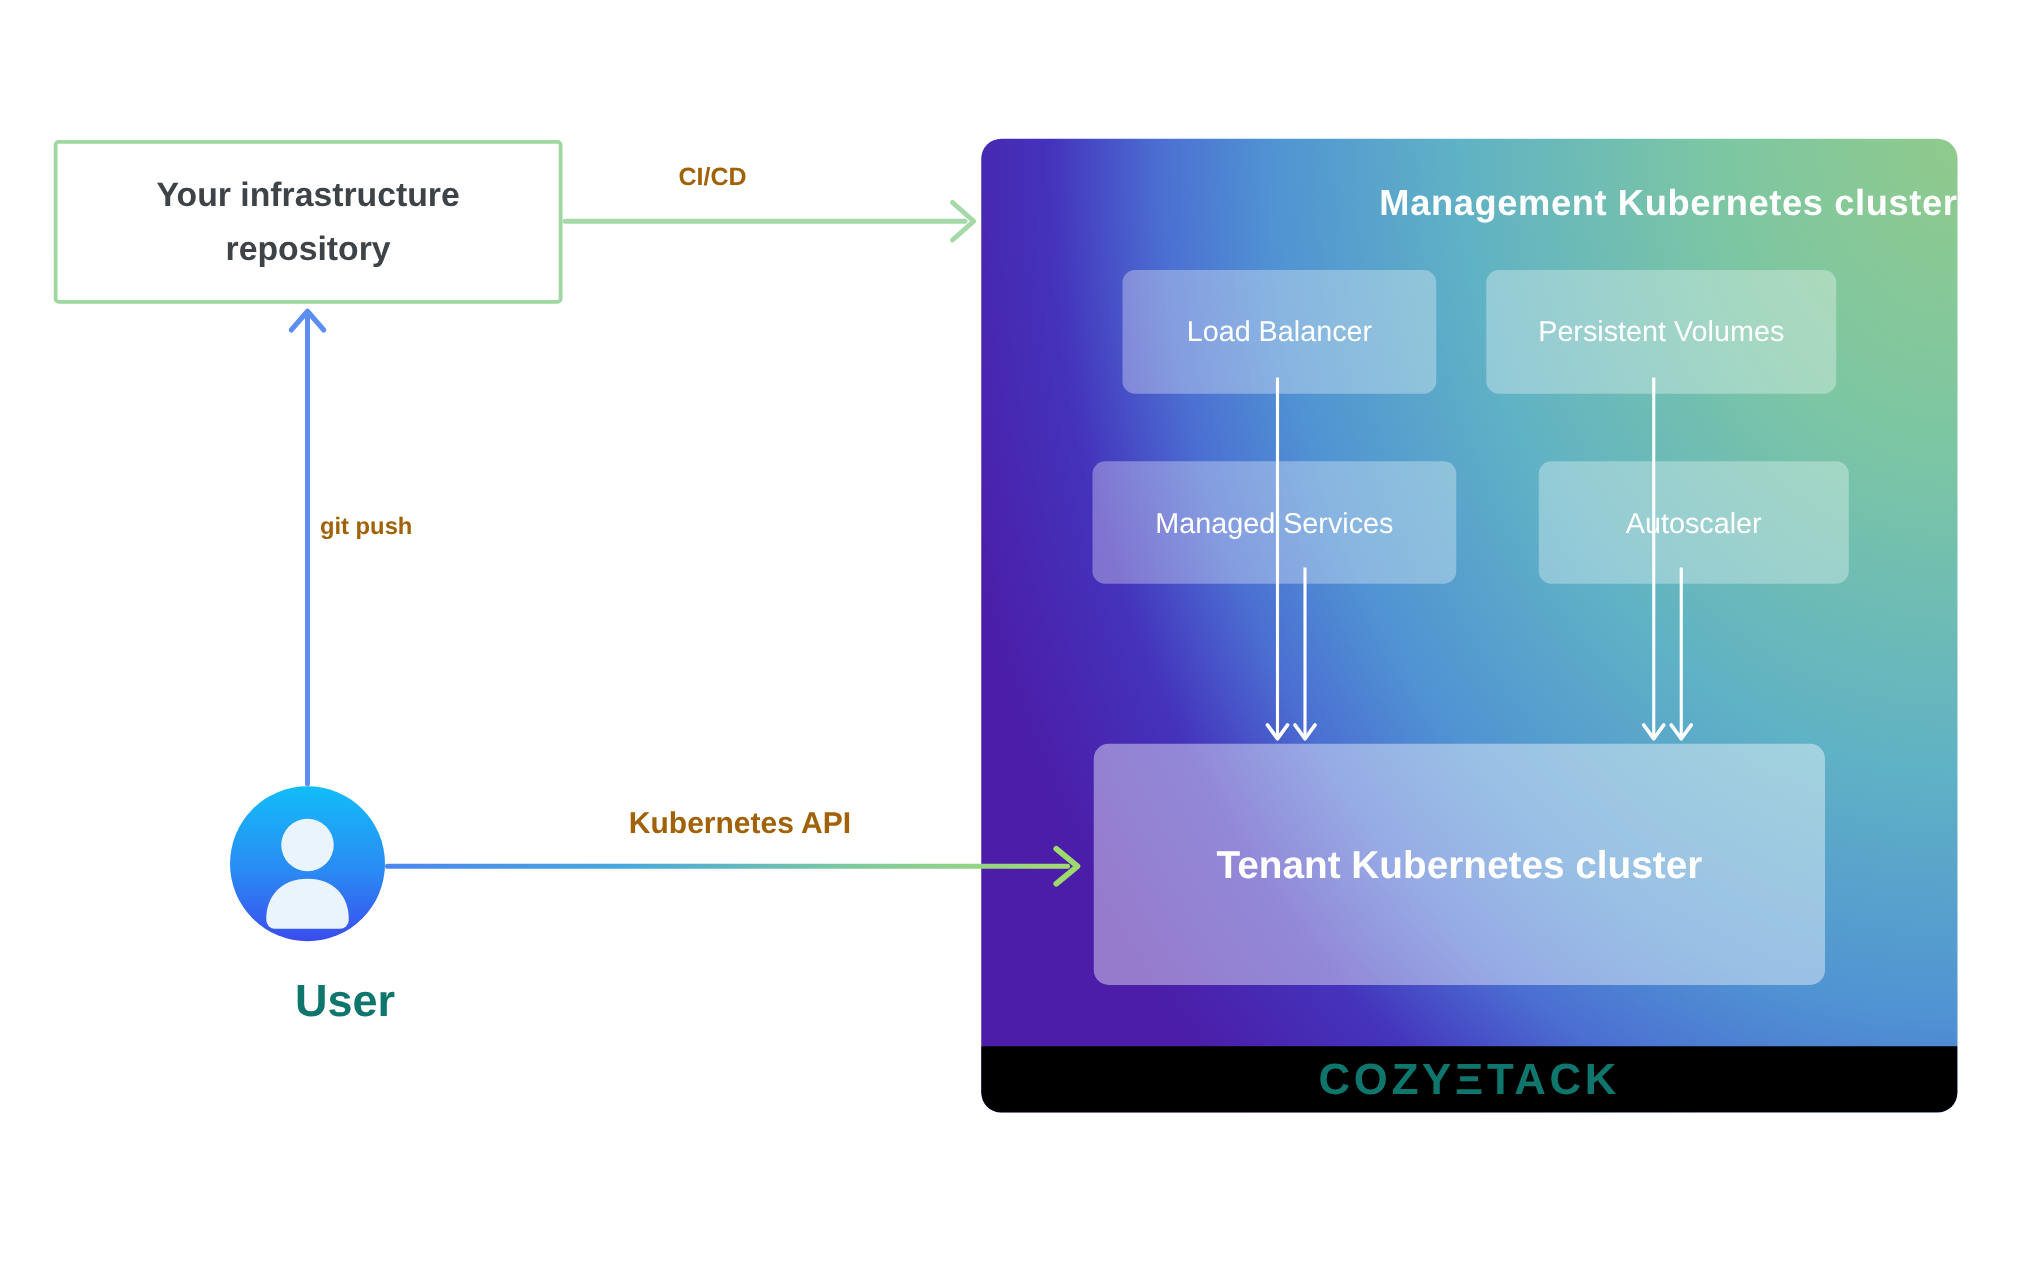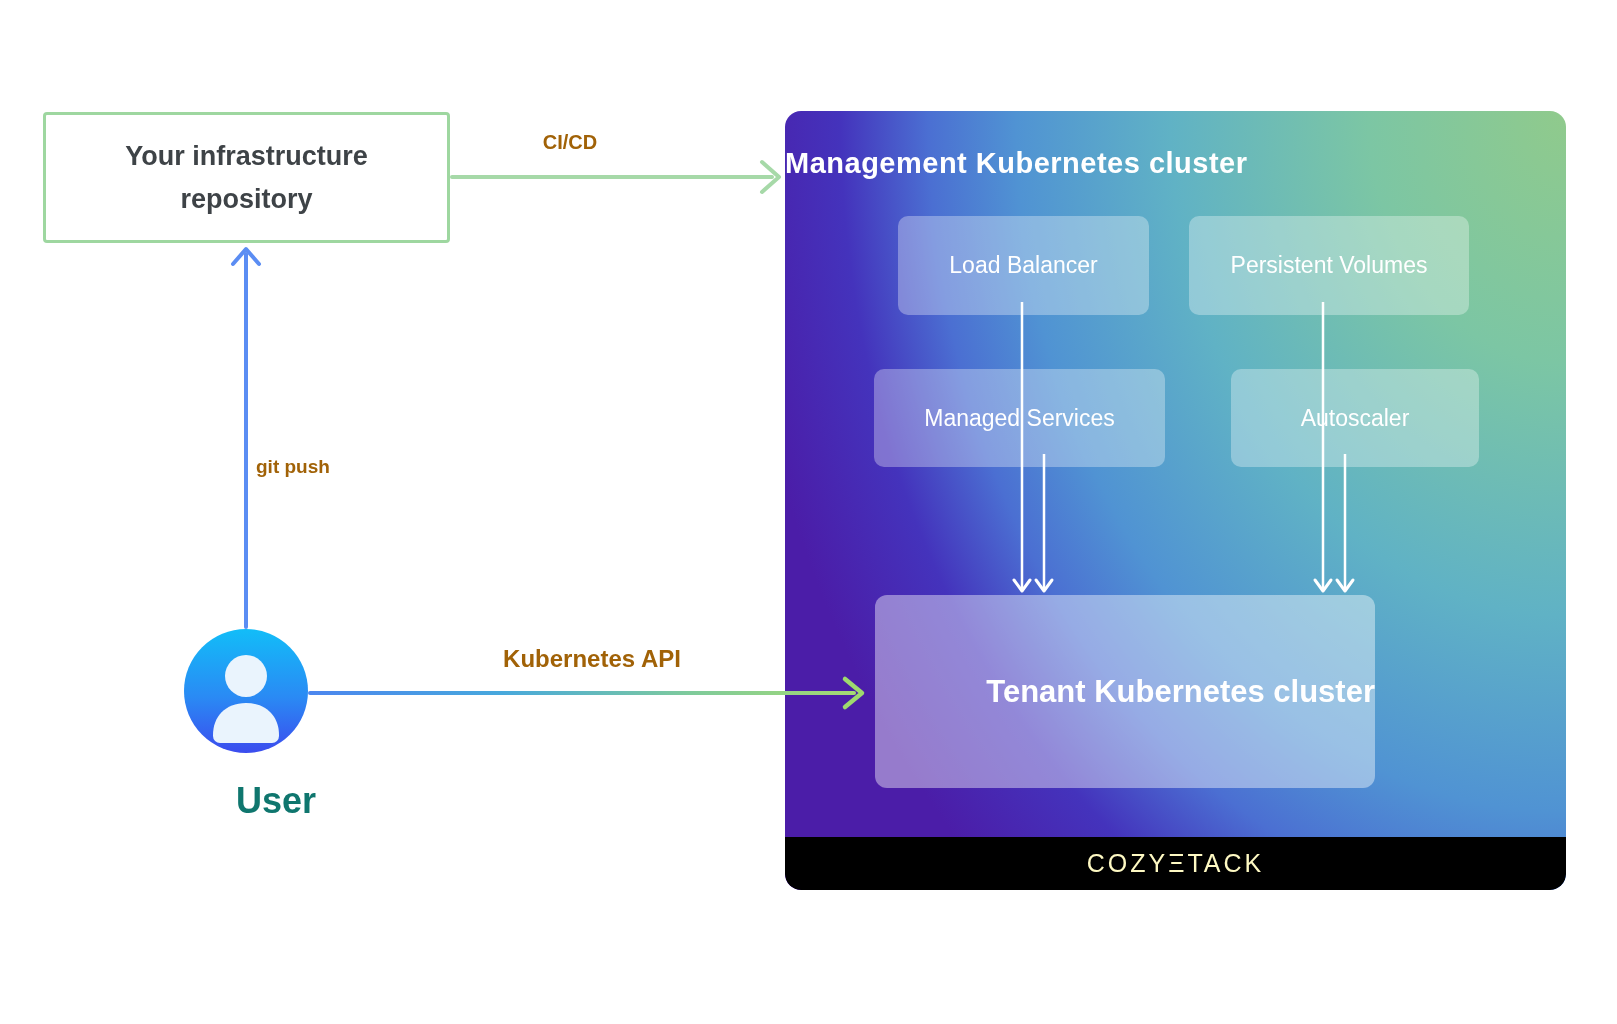--- a/index.html
+++ b/index.html
@@ -34,21 +34,21 @@
     line-height: 43px;
   }
 
   .edge-label {
     position: absolute;
     color: #a16207;
     font-weight: bold;
     text-align: center;
   }
   .edge-label.cicd   { left: 470px; top: 131px; width: 200px; font-size: 20px; }
-  .edge-label.gitpush{ left: 256px; top: 411px; width: 120px; font-size: 19px; text-align: left; margin-top: 45px; }
+  .edge-label.gitpush{ left: 256px; top: 411px; width: 120px; font-size: 19px; text-align: left; }
   .edge-label.k8sapi { left: 472px; top: 645px; width: 240px; font-size: 24px; }
 
   .line { position: absolute; z-index: 3; }
   .cicd-line {
     left: 450px; top: 175px; width: 324px; height: 4px;
     background: #a6d9a8; border-radius: 2px;
   }
   .gitpush-line {
     left: 244px; top: 252px; width: 4px; height: 377px;
     background: #5b8df3; border-radius: 2px;
@@ -96,21 +96,21 @@
     border-radius: 16px;
     background: radial-gradient(ellipse 1100px 1400px at 100% 0%,
       #90ca8c 0%, #7cc6a4 18%, #60b2c5 36%, #5093d3 50%,
       #4b6fd2 58%, #4433bc 66%, #4b1da8 76%, #4b1da8 100%);
     overflow: hidden;
     z-index: 1;
   }
   .panel-title {
     position: absolute;
     left: 0; top: 36px; width: 100%;
-    text-align: left;
+    text-align: right;
     color: #ffffff;
     font-size: 29px;
     font-weight: bold;
     letter-spacing: 0.5px;
     z-index: 1;
   }
   .connectors {
     position: absolute; left: 0; top: 0;
     z-index: 1;
   }
@@ -128,46 +128,46 @@
     margin-top: 13px;
   }
   .cbox.lb { left: 113px; top: 92px;  width: 251px; height: 99px; }
   .cbox.pv { left: 404px; top: 92px;  width: 280px; height: 99px; }
   .cbox.ms { left: 89px;  top: 245px; width: 291px; height: 98px; }
   .cbox.as { left: 446px; top: 245px; width: 248px; height: 98px; }
 
   .tenant {
     position: absolute;
     left: 90px; top: 484px;
-    width: 500px; height: 193px;
+    width: 585px; height: 193px;
     background: rgba(255,255,255,0.42);
     border-radius: 12px;
-    display: flex; align-items: center; justify-content: flex-end;
+    display: flex; align-items: center; justify-content: center;
     z-index: 2;
   }
   .tenant-label {
     color: #ffffff;
     font-size: 31px;
     font-weight: bold;
   }
 
   .brandbar {
     position: absolute;
     left: 0; bottom: 0;
     width: 100%; height: 53px;
     background: #000000;
     border-radius: 0 0 16px 16px;
     display: flex; align-items: center; justify-content: center;
     z-index: 3;
   }
   .brand {
-    color: #fef9c3;
-    font-size: 25px;
+    color: #0f766e;
+    font-size: 35px;
     letter-spacing: 3px;
-    font-weight: normal;
+    font-weight: bold;
   }
 </style>
 </head>
 <body>
 
 <div class="page">
 
   <div class="repo-box">
     <div class="repo-label">Your infrastructure repository</div>
   </div>

